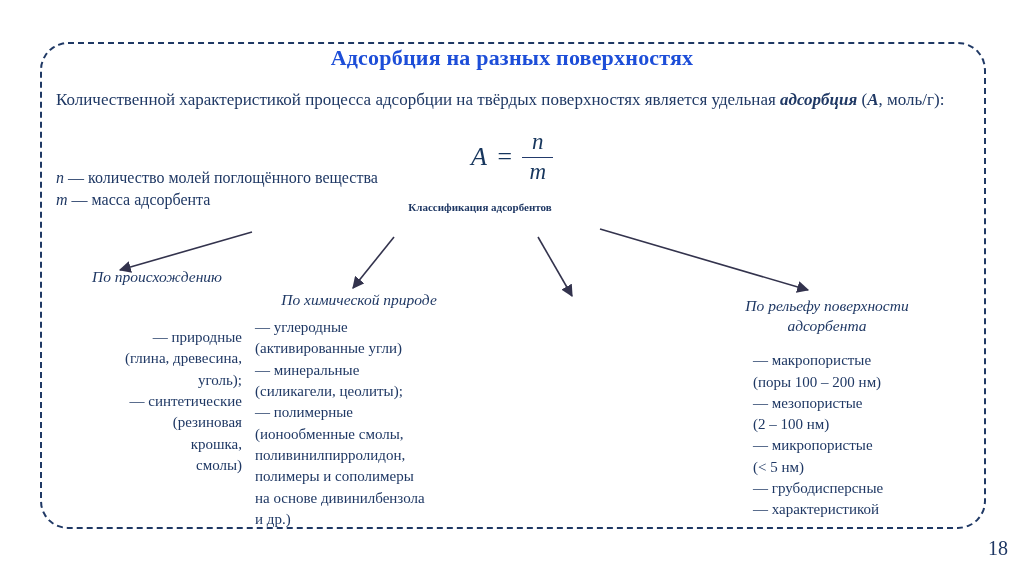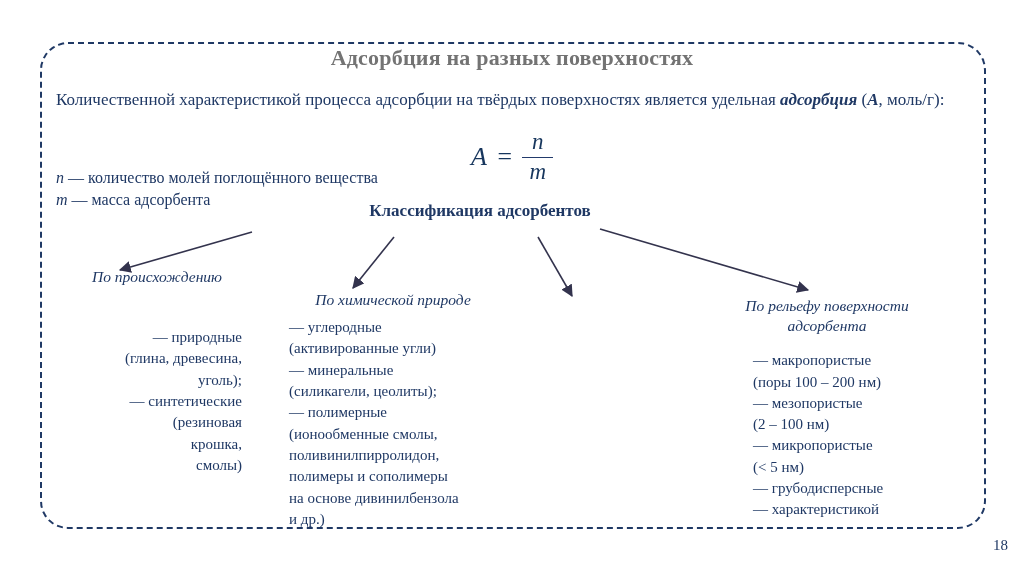--- a/index.html
+++ b/index.html
@@ -12,21 +12,21 @@
   }
   .slide { position: relative; width: 1024px; height: 576px; background: #ffffff; }
 
   .border-frame {
     position: absolute; left: 40px; top: 42px; width: 946px; height: 487px;
     border: 2px dashed #1f3864; border-radius: 28px;
   }
 
   .title {
     position: absolute; top: 45px; left: 0; width: 1024px;
-    text-align: center; font-size: 22px; font-weight: bold; color: #737373;
+    text-align: center; font-size: 22px; font-weight: bold; color: #1d4ed8;
     letter-spacing: 0.2px;
   }
 
   .intro {
     position: absolute; top: 86px; left: 56px; width: 916px;
     font-size: 17px; line-height: 1.65; color: #1f3864;
   }
   .bi { font-weight: bold; font-style: italic; }
 
   .formula {
@@ -42,48 +42,48 @@
   .formula .frac .den { padding: 0 7px; border-top: 1.5px solid #223a6b; }
 
   .defs-block {
     position: absolute; top: 167px; left: 56px;
     font-size: 16px; line-height: 1.35; color: #1f3864;
   }
   .defs-block .sym { font-style: italic; }
 
   .class-heading {
     position: absolute; top: 201px; left: 300px; width: 360px;
-    text-align: center; font-weight: bold; font-size: 17px; color: #1f3864;
+    text-align: center; font-weight: bold; font-size: 11px; color: #1f3864;
   }
 
   .arrows { position: absolute; left: 0; top: 0; width: 1024px; height: 576px; pointer-events: none; }
 
   .branch { position: absolute; font-size: 15px; color: #1f3864; }
   .branch-title {
     font-weight: normal; font-style: italic; text-align: center;
     font-size: 15.5px; line-height: 1.3;
   }
   .branch-items { line-height: 1.42; }
   .branch-item { white-space: pre-line; }
 
   .branch-0 { left: 72px;  top: 267px; width: 170px; }
   .branch-0 .branch-items { margin-top: 40px; padding-left: 12px; text-align: right; }
 
-  .branch-1 { left: 255px; top: 290px; width: 208px; margin-left: 34px; }
+  .branch-1 { left: 255px; top: 290px; width: 208px; }
   .branch-1 .branch-items { margin-top: 7px; }
 
   .branch-2 { left: 478px; top: 304px; width: 218px; }
   .branch-2 .branch-items { margin-top: 9px; padding-left: 4px; }
 
   .branch-3 { left: 727px; top: 296px; width: 200px; }
   .branch-3 .branch-items { margin-top: 14px; padding-left: 26px; }
 
   .page-number {
     position: absolute; top: 537px; right: 16px;
-    font-size: 15px; color: #1f3864;
+    font-size: 20px; color: #1f3864;
   }
 </style>
 </head>
 <body>
 
 <div class="slide">
 
   <div class="border-frame"></div>
 
   <h1 class="title">Адсорбция на разных поверхностях</h1>

